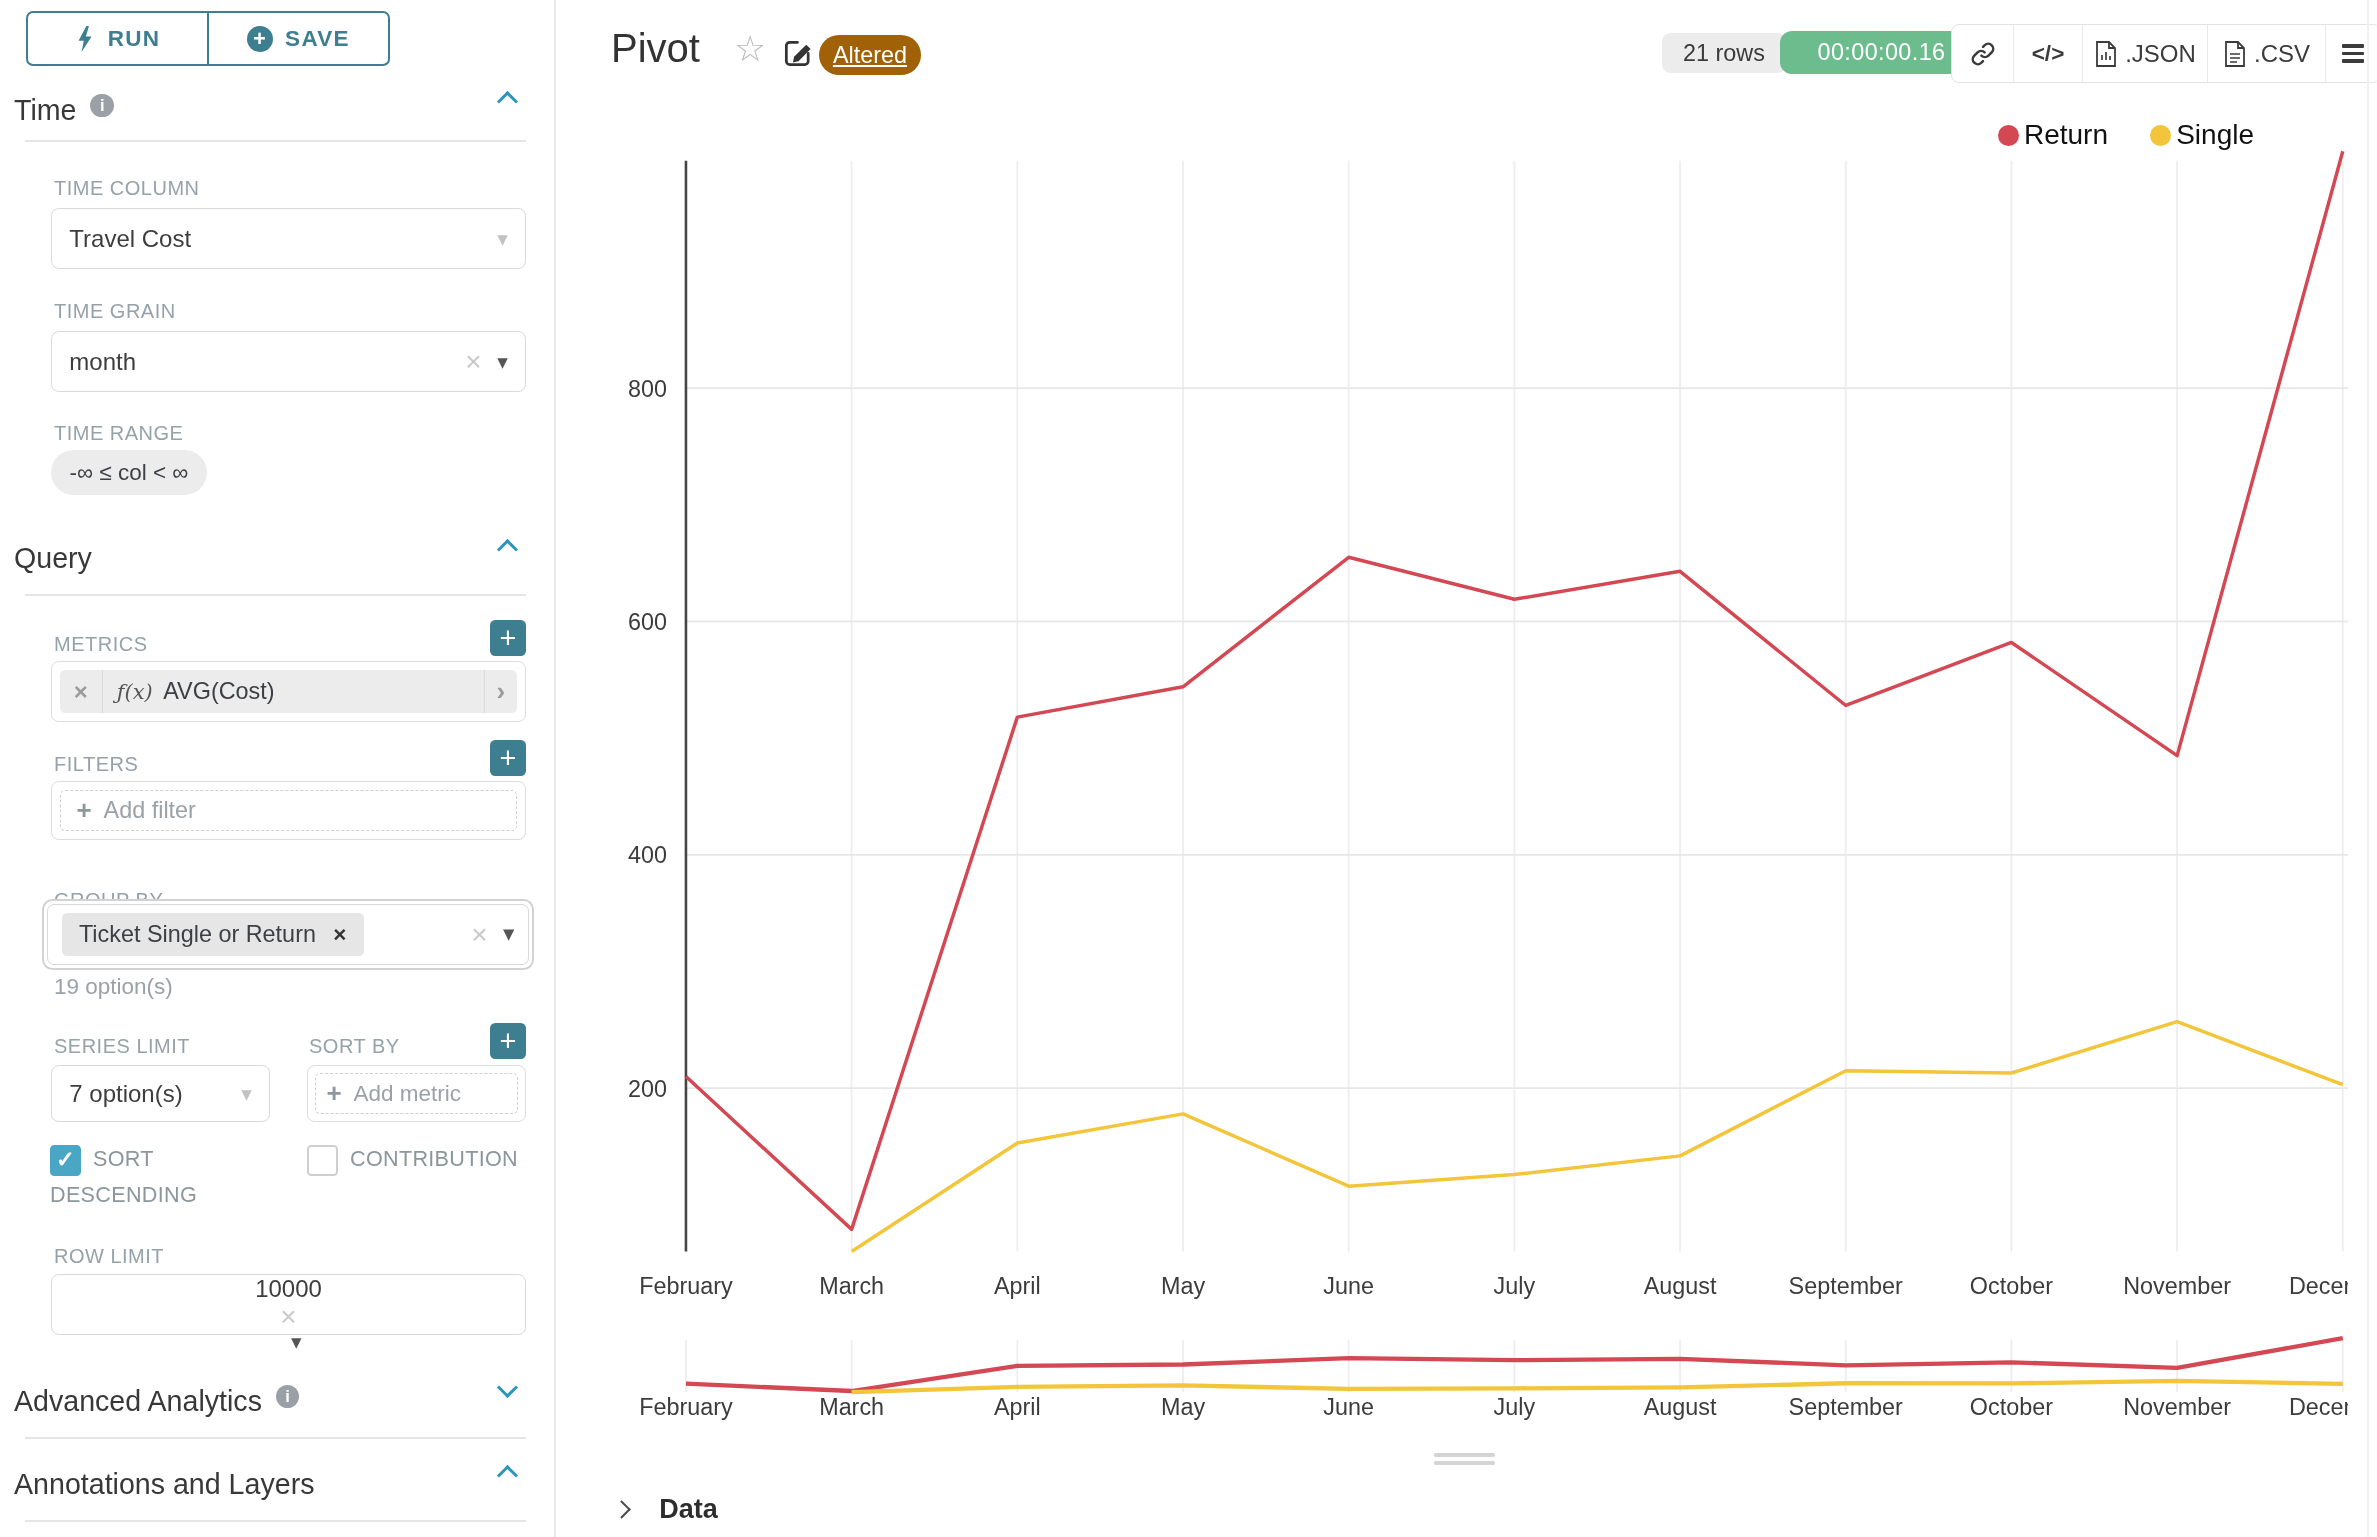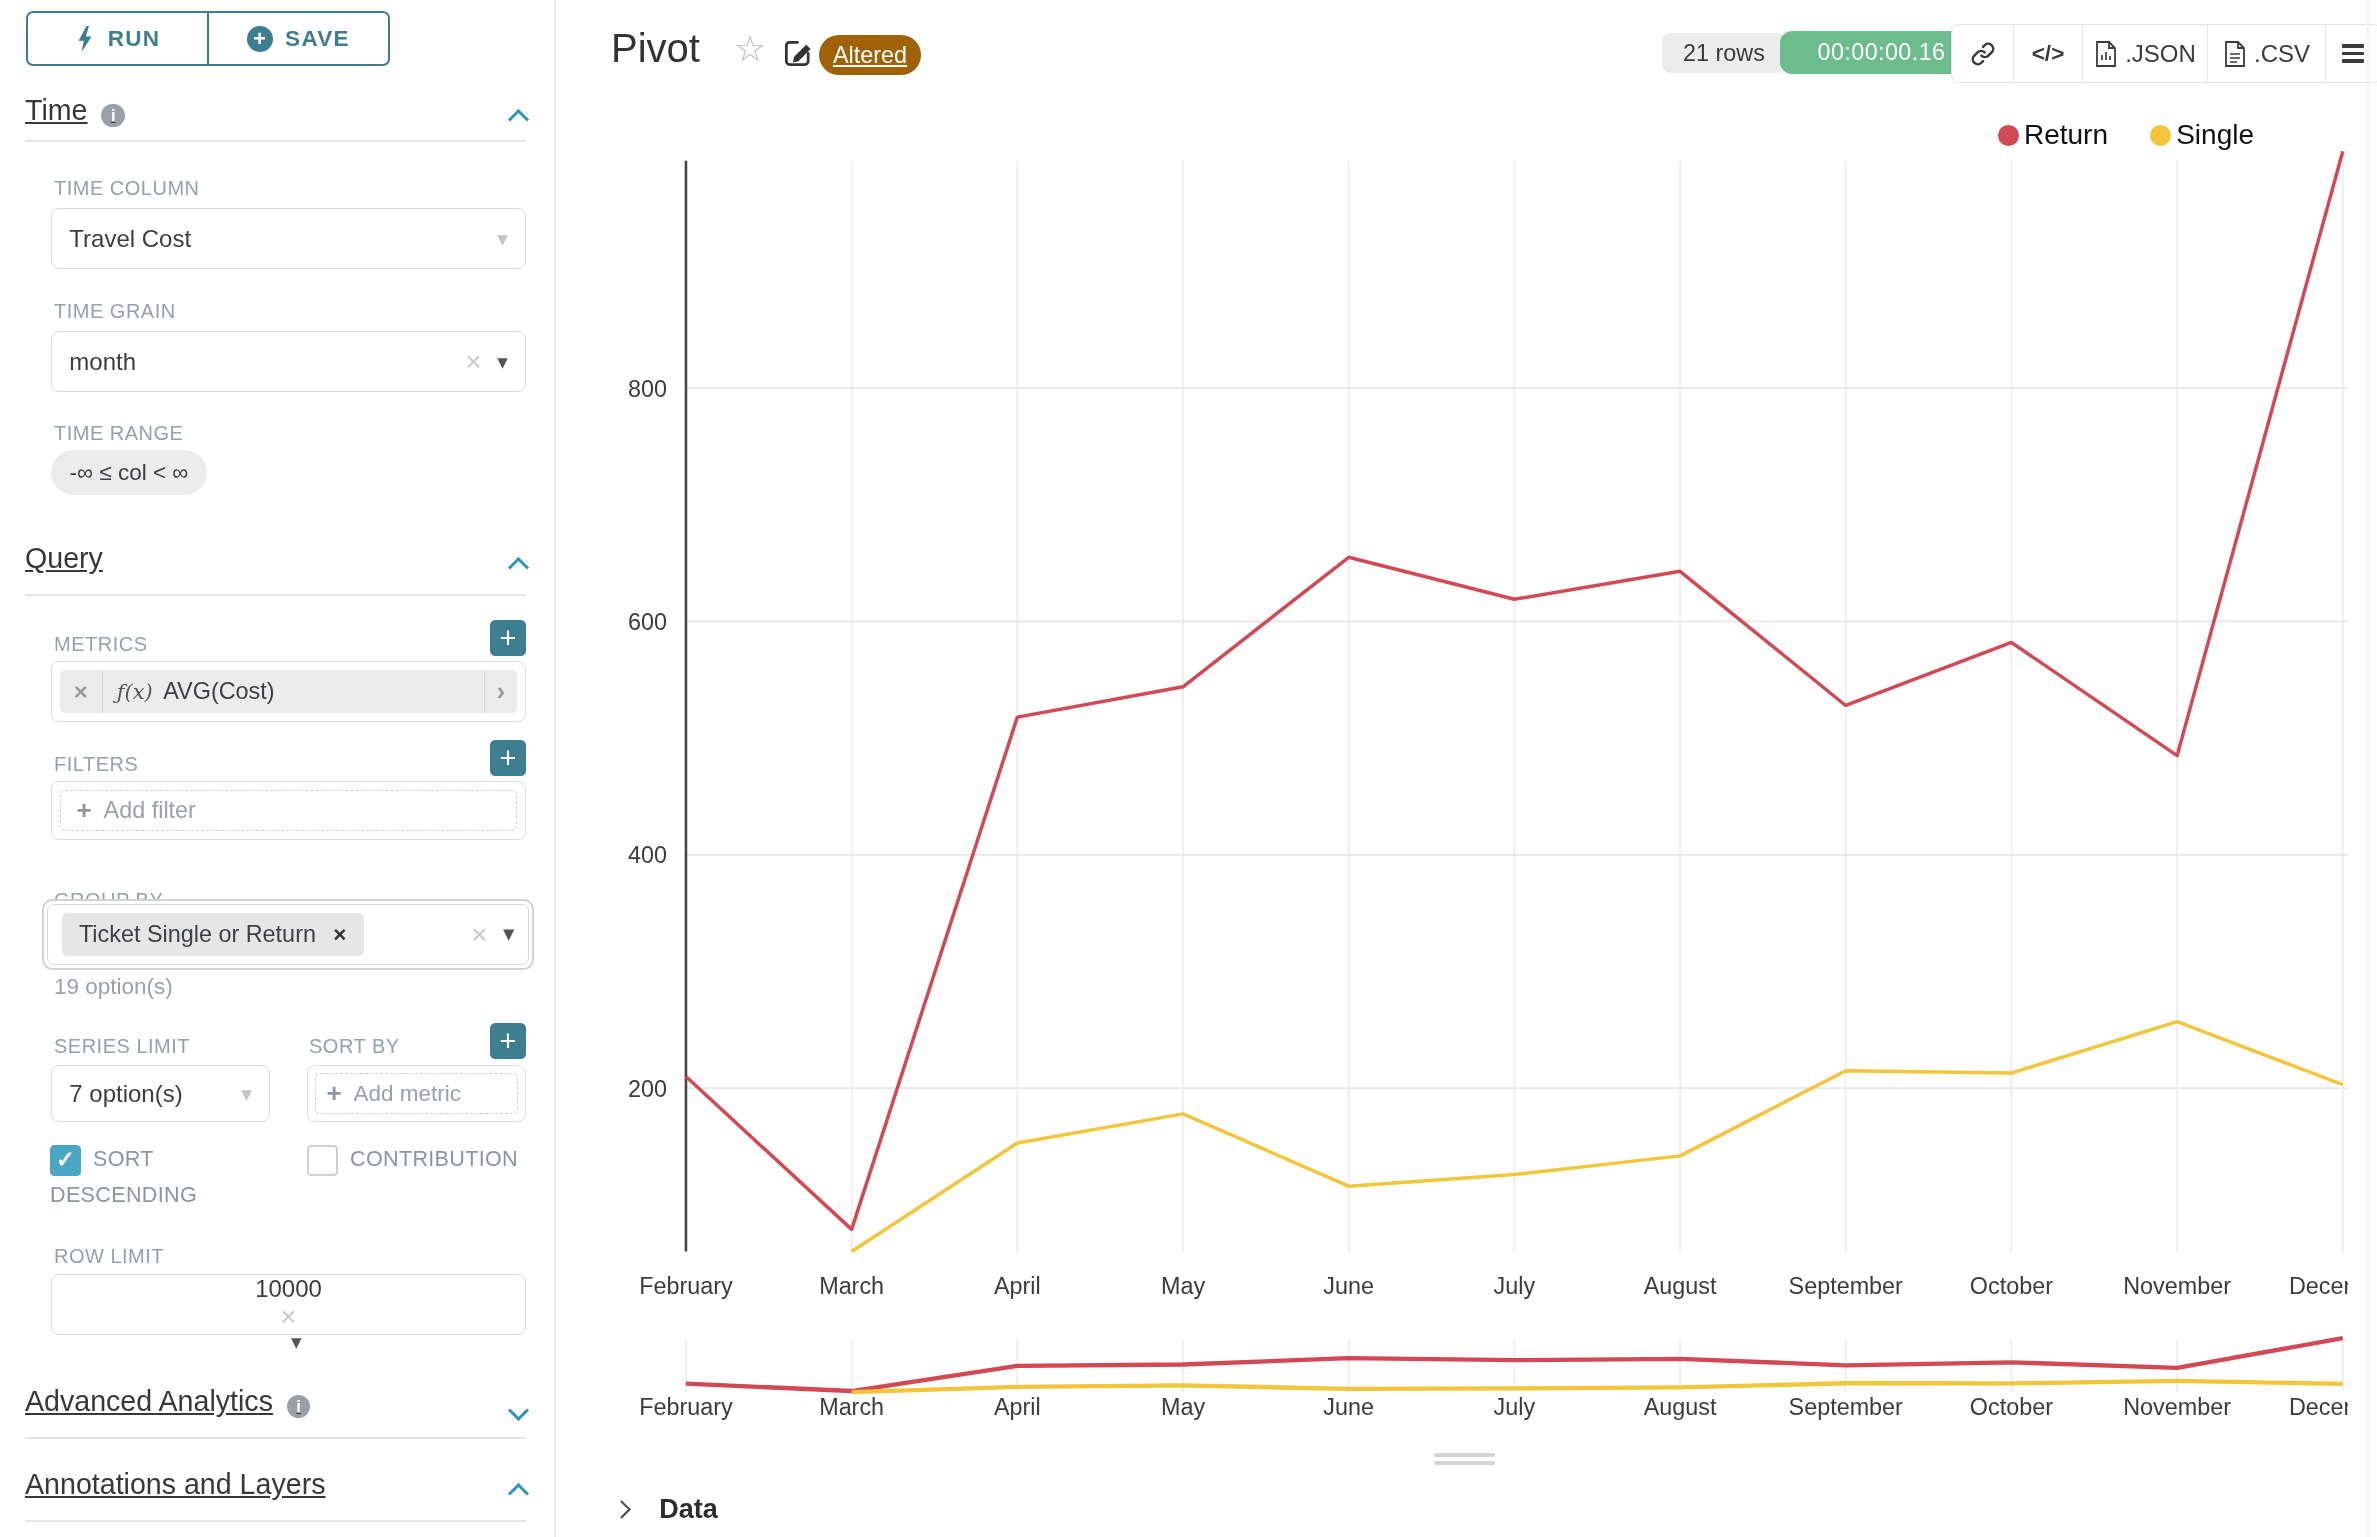--- a/index.html
+++ b/index.html
@@ -13,22 +13,22 @@
   .right-edge{position:absolute;left:2367px;top:0;width:1.7px;height:1538px;background:#f1f1f1;}
 
   .btn-group{position:absolute;left:26px;top:11.3px;width:360px;height:51px;display:flex;
              border:2.2px solid #3d7e91;border-radius:7px;overflow:hidden;background:#15803d;}
   .tbtn{flex:1;display:flex;align-items:center;justify-content:center;gap:12px;
         color:#3d7e91;font-size:22.5px;font-weight:700;letter-spacing:1.3px;cursor:pointer;background:#fff;}
   .tbtn+.tbtn{border-left:2.2px solid #3d7e91;}
   .plus-circle{width:26px;height:26px;border-radius:50%;background:#3d7e91;color:#fff;
                display:inline-flex;align-items:center;justify-content:center;font-size:21.6px;font-weight:700;line-height:1;}
 
-  .sec-head{position:absolute;left:25px;width:501px;display:flex;align-items:flex-end;
-            font-size:28.6px;font-weight:500;color:#383838;text-decoration:underline;}
+  .sec-head{position:absolute;left:14px;width:501px;display:flex;align-items:flex-start;
+            font-size:28.6px;font-weight:500;color:#383838;}
   .sec-head .grow{flex:1;}
   .sec-div{position:absolute;left:25px;width:501px;height:1.7px;background:#e5e5e5;}
   .info-i{width:23.4px;height:23.4px;border-radius:50%;background:#9aa0a6;color:#fff;margin-left:14px;
           display:inline-flex;align-items:center;justify-content:center;font-size:16.5px;font-weight:700;}
   .chev{width:12px;height:12px;border-right:3px solid #2996ba;border-bottom:3px solid #2996ba;display:inline-block;}
   .chev.up{transform:rotate(225deg);}
   .chev.down{transform:rotate(45deg);margin-top:-5.2px;}
 
   .flabel{position:absolute;font-size:20px;color:#96a2a9;letter-spacing:0.5px;white-space:nowrap;}
   .selectbox{position:absolute;background:#fff;border:1.7px solid #d9d9d9;border-radius:7.8px;

